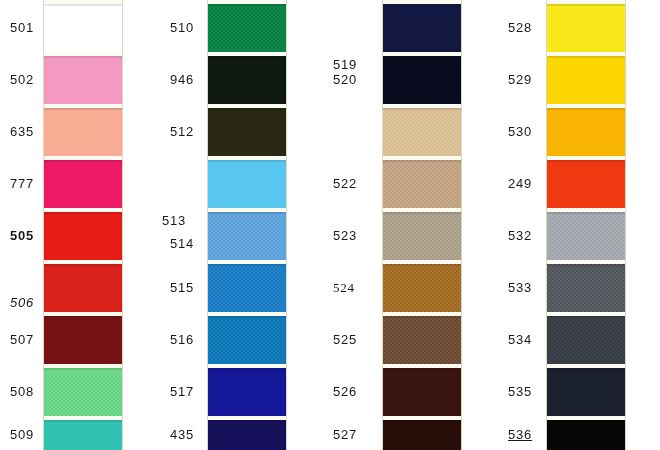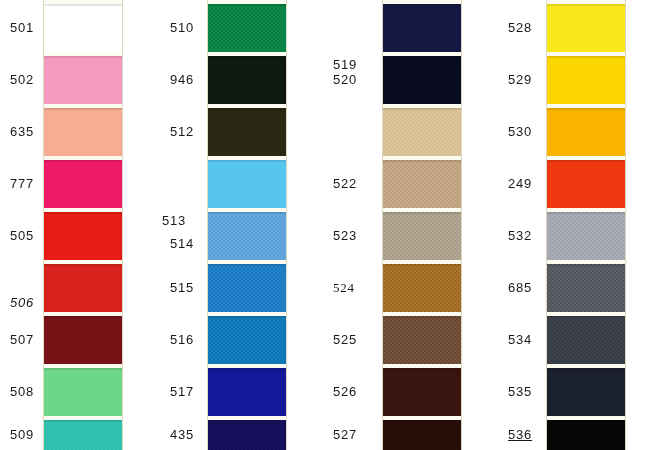--- a/index.html
+++ b/index.html
@@ -91,21 +91,21 @@
 </style>
 </head>
 <body>
 
 <div id="chart-root">
     <div class="swatch-column" style="left: 0px;">
       <div class="code-label" style="left: 10px; top: 20px;">501</div>
       <div class="code-label" style="left: 10px; top: 72px;">502</div>
       <div class="code-label" style="left: 10px; top: 124px;">635</div>
       <div class="code-label" style="left: 10px; top: 176px;">777</div>
-      <div class="code-label" style="left: 10px; top: 228px;">505</div>
+      <div class="code-label" style="left: 10px; top: 228px; font-weight: bold;">505</div>
       <div class="code-label" style="left: 10px; top: 295px; font-style: italic;">506</div>
       <div class="code-label" style="left: 10px; top: 332px;">507</div>
       <div class="code-label" style="left: 10px; top: 384px;">508</div>
       <div class="code-label" style="left: 10px; top: 427px;">509</div>
       <div class="strip" style="left: 44px; width: 78px;">
         <div class="strip-inner">
           <div class="band band-white" title="501 white" style="top: 4px; height: 48px; background: rgb(255, 255, 255);"></div>
           <div class="band-top-edge" style="top: 4px;"></div>
           <div class="band" title="502 pink" style="top: 56px; height: 48px; background: rgb(245, 158, 194);"></div>
           <div class="band-top-edge" style="top: 56px;"></div>
@@ -191,21 +191,21 @@
           <div class="band-top-edge" style="top: 420px;"></div>
         </div>
       </div>
     </div>
     <div class="swatch-column" style="left: 0px;">
       <div class="code-label" style="left: 508px; top: 20px;">528</div>
       <div class="code-label" style="left: 508px; top: 72px;">529</div>
       <div class="code-label" style="left: 508px; top: 124px;">530</div>
       <div class="code-label" style="left: 508px; top: 176px;">249</div>
       <div class="code-label" style="left: 508px; top: 228px;">532</div>
-      <div class="code-label" style="left: 508px; top: 280px;">685</div>
+      <div class="code-label" style="left: 508px; top: 280px;">533</div>
       <div class="code-label" style="left: 508px; top: 332px;">534</div>
       <div class="code-label" style="left: 508px; top: 384px;">535</div>
       <div class="code-label" style="left: 508px; top: 427px; text-decoration: underline;">536</div>
       <div class="strip" style="left: 547px; width: 78px;">
         <div class="strip-inner">
           <div class="band" title="528 lemon-yellow" style="top: 4px; height: 48px; background: rgb(251, 233, 28);"></div>
           <div class="band-top-edge" style="top: 4px;"></div>
           <div class="band" title="529 golden-yellow" style="top: 56px; height: 48px; background: rgb(252, 216, 0);"></div>
           <div class="band-top-edge" style="top: 56px;"></div>
           <div class="band" title="530 amber" style="top: 108px; height: 48px; background: rgb(249, 184, 0);"></div>

